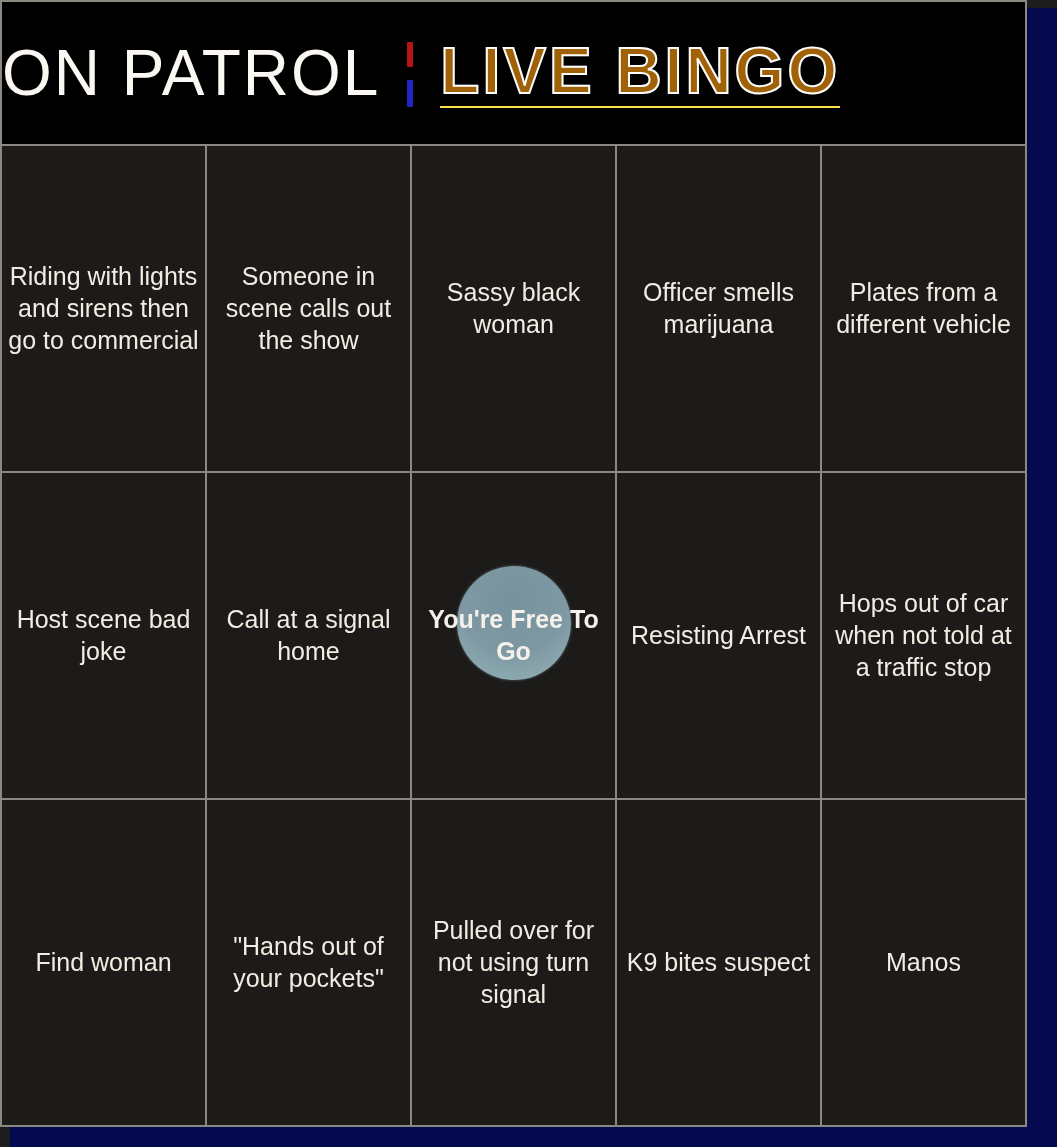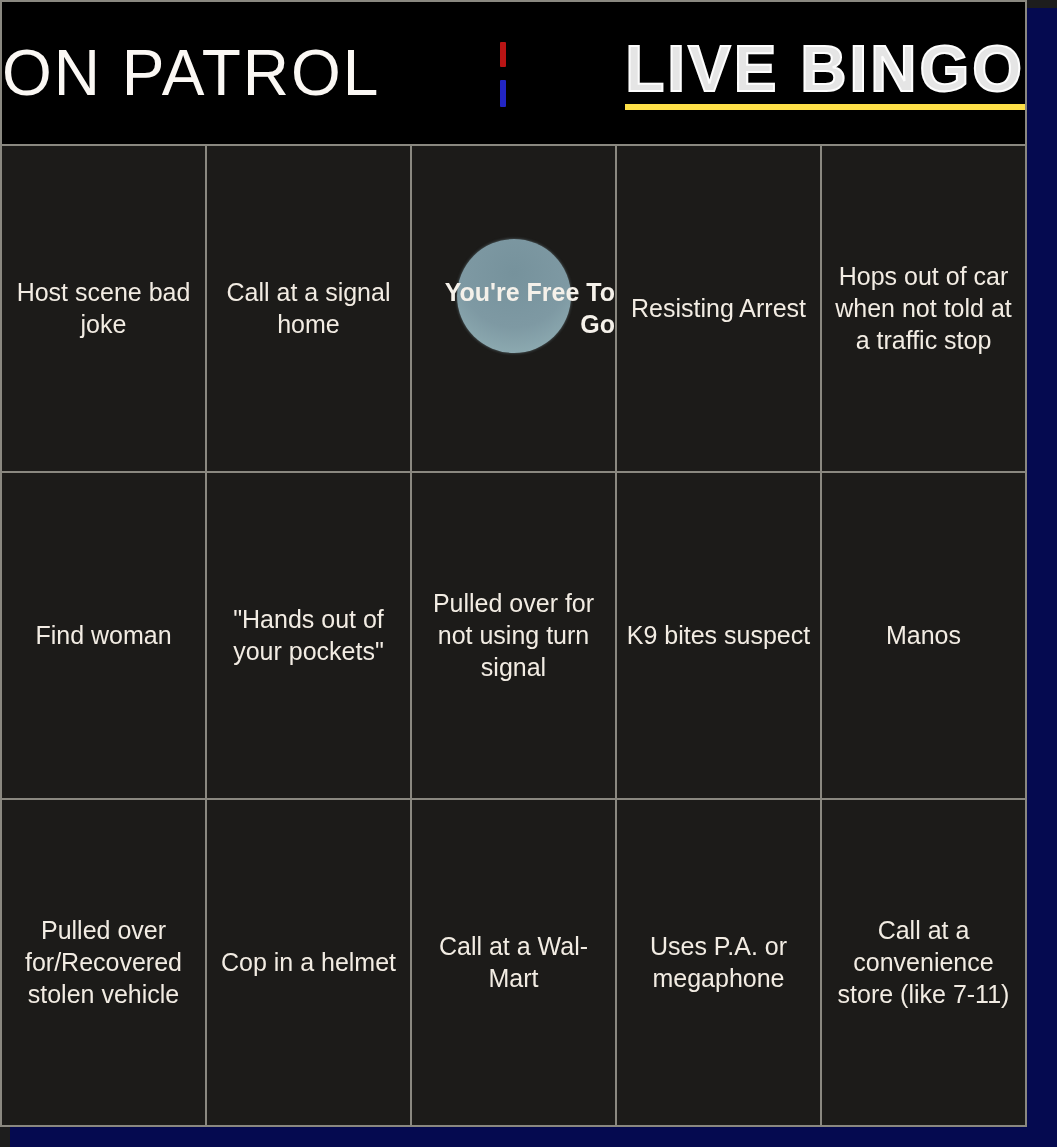--- a/index.html
+++ b/index.html
@@ -29,21 +29,21 @@
     vertical-align: middle;
   }
   td.title-cell {
     background: #000000;
     height: 88px;
     padding: 0;
   }
   .logo {
     display: flex;
     align-items: center;
-    justify-content: space-between;
+    justify-content: flex-start;
     gap: 7px;
   }
   .brand-left {
     color: #fbf8f4;
     font-size: 64px;
     font-weight: 400;
     letter-spacing: 2px;
     white-space: nowrap;
   }
   .logo-colon {
@@ -51,27 +51,27 @@
     flex-direction: column;
     align-items: center;
     margin: 0 20px;
     gap: 13px;
     transform: translateY(2px);
   }
   .colon-dash { width: 6px; border-radius: 1px; display: block; }
   .colon-dash.red  { height: 25px; background: #b91414; }
   .colon-dash.blue { height: 27px; background: #2225c4; }
   .brand-right {
-    color: #e5e5e5;
+    color: #a16207;
     font-size: 64px;
     font-weight: 700;
     letter-spacing: 3px;
     -webkit-text-stroke: 2px #fdfdfd;
     white-space: nowrap;
-    border-bottom: 6px solid #fde047;
+    border-bottom: 2px solid #fde047;
     padding-bottom: 1px;
     line-height: 1.05;
   }
   td.cell {
     background: #1c1b19;
     height: 203px;
     color: #f2ece3;
     font-size: 25px;
     line-height: 1.28;
     font-weight: 400;
@@ -86,21 +86,20 @@
     border-radius: 50%;
     background: radial-gradient(circle at 50% 30%, #76929c 0%, #7e99a3 55%, #8ba8af 80%, #a0babd 100%);
     box-shadow: 0 0 3px rgba(140,170,178,0.55);
   }
   .free-label {
     position: relative;
     z-index: 1;
     display: inline-block;
     font-weight: 700;
     color: #f5f1ea;
-    text-align: right;
   }
 </style>
 </head>
 <body>
 
 <div class="page-underlay"></div>
 
 <table class="board">
   <tbody>
       <tr>
@@ -109,37 +108,37 @@
         <span class="brand-left">ON PATROL</span>
         <span class="logo-colon">
           <i class="colon-dash red"></i>
           <i class="colon-dash blue"></i>
         </span>
         <span class="brand-right">LIVE BINGO</span>
       </div>
     </td>
   </tr>
   <tr>
+    <td class="cell">Riding with lights and sirens then go to commercial</td>
+    <td class="cell">Someone in scene calls out the show</td>
+    <td class="cell">Sassy black woman</td>
+    <td class="cell">Officer smells marijuana</td>
+    <td class="cell">Plates from a different vehicle</td>
+  </tr>
+  <tr>
     <td class="cell">Host scene bad joke</td>
     <td class="cell">Call at a signal home</td>
     <td class="cell free-space">
       <div class="marker"></div>
       <span class="free-label">You're Free To Go</span>
     </td>
     <td class="cell">Resisting Arrest</td>
     <td class="cell">Hops out of car when not told at a traffic stop</td>
   </tr>
   <tr>
     <td class="cell">Find woman</td>
     <td class="cell">"Hands out of your pockets"</td>
     <td class="cell">Pulled over for not using turn signal</td>
     <td class="cell">K9 bites suspect</td>
     <td class="cell">Manos</td>
   </tr>
-  <tr>
-    <td class="cell">Pulled over for/Recovered stolen vehicle</td>
-    <td class="cell">Cop in a helmet</td>
-    <td class="cell">Call at a Wal-Mart</td>
-    <td class="cell">Uses P.A. or megaphone</td>
-    <td class="cell">Call at a convenience store (like 7-11)</td>
-  </tr>
 </tbody>
   </table>
 
 </body></html>

